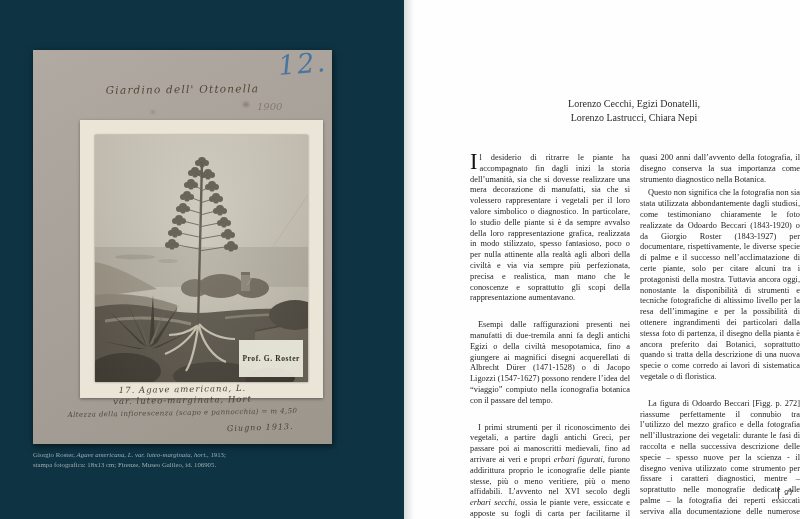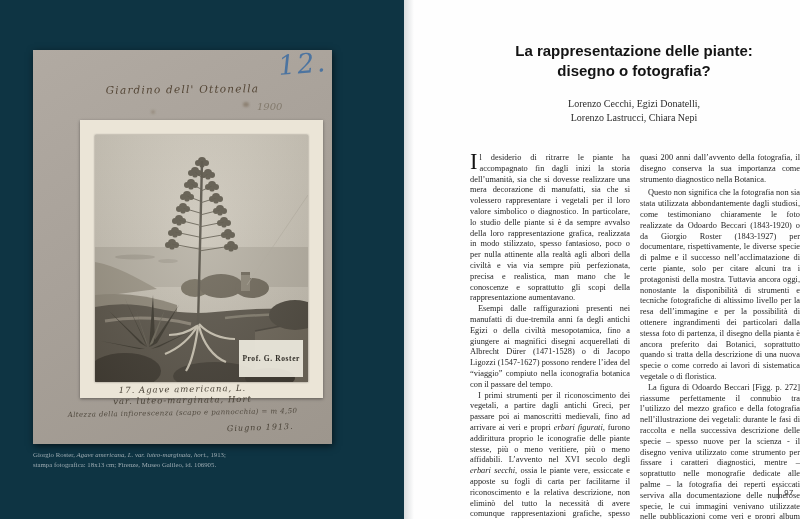--- a/index.html
+++ b/index.html
@@ -45,21 +45,21 @@
   .right-page .spine{position:absolute;left:0;top:0;bottom:0;width:10px;
     background:linear-gradient(90deg,rgba(70,85,92,.20),rgba(0,0,0,0));}
   .chapter-title{position:absolute;top:41px;left:64px;width:332px;text-align:center;
     font-family:"Liberation Sans",sans-serif;font-weight:bold;font-size:15px;line-height:20px;color:#141414;}
   .authors{position:absolute;top:97px;left:64px;width:332px;text-align:center;
     font-family:"Liberation Serif",serif;font-size:10px;line-height:13.5px;color:#2b2b2b;}
   .columns{position:absolute;top:153px;left:66px;width:330px;display:flex;gap:10px;}
   .col{width:160px;font-family:"Liberation Serif",serif;font-size:8.35px;line-height:10.8px;
     text-align:justify;color:#1f1f1f;hyphens:auto;}
   .para{margin:0;}
-  .para.indent{text-indent:8px;}
+  .para.indent{text-indent:8px;margin-top:16px;}
   .para.space{margin-top:3px;}
   .dropcap{float:left;font-family:"Liberation Serif",serif;font-size:22.5px;line-height:18.5px;
     padding-right:2px;color:#141414;}
   .page-number{position:absolute;left:374px;top:487px;font-family:Liberation Mono, monospace;
     font-size:8px;line-height:12px;color:#333;border-left:1px solid #555;padding-left:5px;}
 </style>
 </head>
 <body>
 
 <div class="spread">
@@ -178,24 +178,20 @@
 
     <div class="caption">
       <div>Giorgio Roster, <i>Agave americana, L. var. luteo-marginata, hort.</i>, 1913;</div>
       <div>stampa fotografica: 18x13 cm; Firenze, Museo Galileo, id. 106905.</div>
     </div>
   </div>
 
   <div class="right-page">
     <div class="spine"></div>
 
-    <div class="chapter-title">
-      <div>La rappresentazione delle piante:</div>
-      <div>disegno o fotografia?</div>
-    </div>
 
     <div class="authors">
       <div>Lorenzo Cecchi, Egizi Donatelli,</div>
       <div>Lorenzo Lastrucci, Chiara Nepi</div>
     </div>
 
     <div class="columns">
       <div class="col">
           <p class="para"><span class="dropcap">I</span>l desiderio di ritrarre le piante ha accompagnato fin dagli inizi la storia dell’umanità, sia che si dovesse realizzare una mera decorazione di manufatti, sia che si volessero rappresentare i vegetali per il loro valore simbolico o diagnostico. In particolare, lo studio delle piante si è da sempre avvalso della loro rappresentazione grafica, realizzata in modo stilizzato, spesso fantasioso, poco o per nulla attinente alla realtà agli albori della civiltà e via via sempre più perfezionata, precisa e realistica, man mano che le conoscenze e soprattutto gli scopi della rappresentazione aumentavano.</p>
           <p class="para indent">Esempi dalle raffigurazioni presenti nei manufatti di due-tremila anni fa degli antichi Egizi o della civiltà mesopotamica, fino a giungere ai magnifici disegni acquerellati di Albrecht Dürer (1471-1528) o di Jacopo Ligozzi (1547-1627) possono rendere l’idea del “viaggio” compiuto nella iconografia botanica con il passare del tempo.</p>

